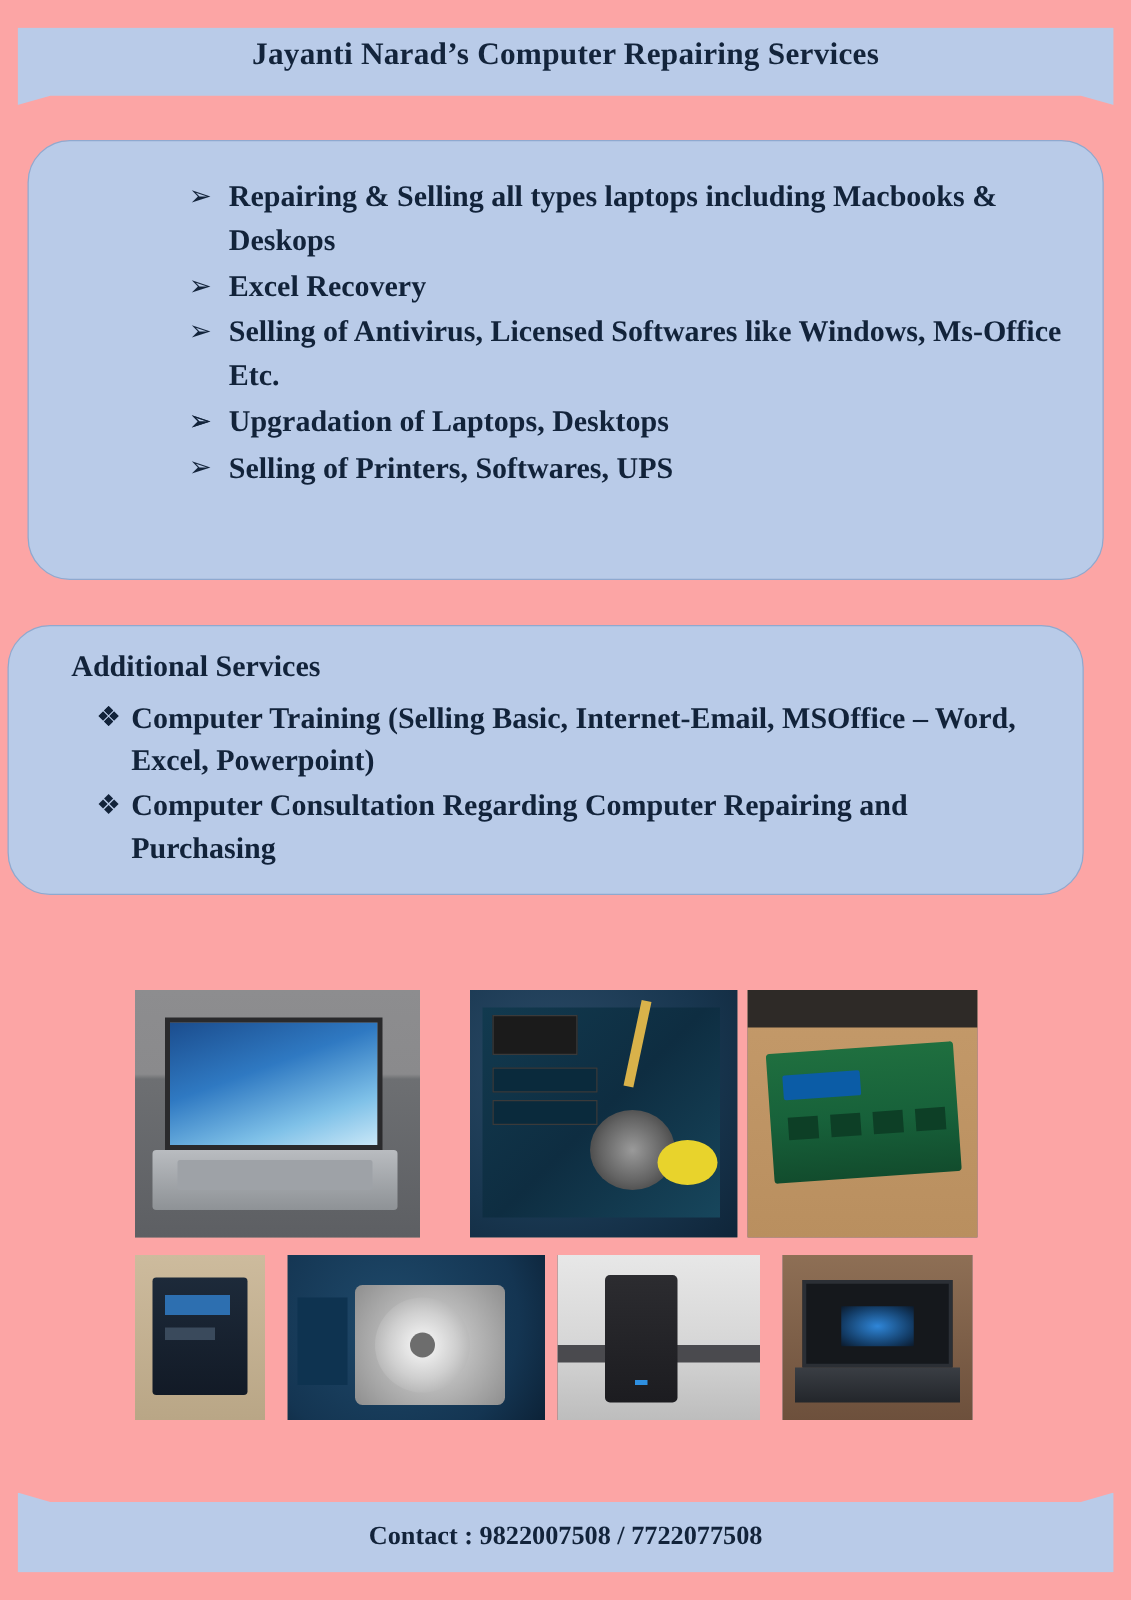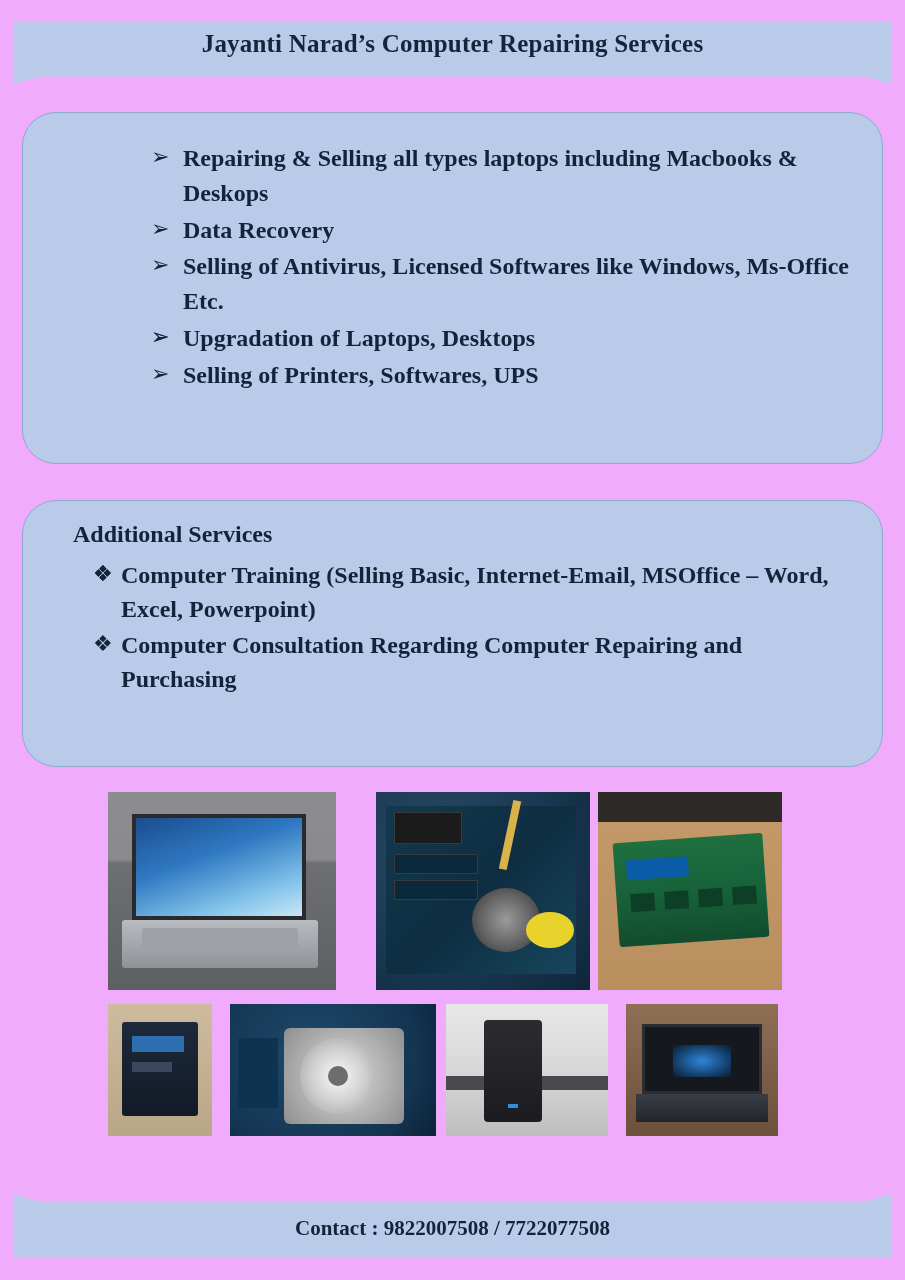--- a/index.html
+++ b/index.html
@@ -10,21 +10,21 @@
     width: 905px;
     height: 1280px;
     background: #2e6094;
     font-family: "Liberation Serif", serif;
     overflow: hidden;
   }
   .page {
     position: relative;
     width: 905px;
     height: 1280px;
-    background: #f0abfc;
+    background: #fca5a5;
     box-sizing: border-box;
     padding: 0;
   }
   
   .title-ribbon {
     position: absolute;
     top: 22px;
     left: 14px;
     width: 877px;
     height: 62px;
@@ -56,23 +56,23 @@
   }
   .panel-main {
     top: 112px;
     left: 22px;
     width: 861px;
     height: 352px;
     padding: 28px 30px 20px 30px;
   }
   .panel-additional {
     top: 500px;
-    left: 22px;
+    left: 6px;
     width: 861px;
-    height: 267px;
+    height: 216px;
     padding: 20px 26px 16px 26px;
   }
   ul.bullets {
     list-style: none;
     margin: 0;
     padding: 0;
   }
   ul.bullets li {
     position: relative;
     font-size: 24px;
@@ -291,21 +291,21 @@
   </div>
 
   <div class="panel panel-main">
     <ul class="bullets">
       <li>
         <span class="bullet-glyph">➢</span>
         <span>Repairing &amp; Selling all types laptops including Macbooks &amp; Deskops</span>
       </li>
       <li>
         <span class="bullet-glyph">➢</span>
-        <span>Data Recovery</span>
+        <span>Excel Recovery</span>
       </li>
       <li>
         <span class="bullet-glyph">➢</span>
         <span>Selling of Antivirus, Licensed Softwares like Windows, Ms-Office Etc.</span>
       </li>
       <li>
         <span class="bullet-glyph">➢</span>
       </li>
       <li>
         <span class="bullet-glyph">➢</span>

